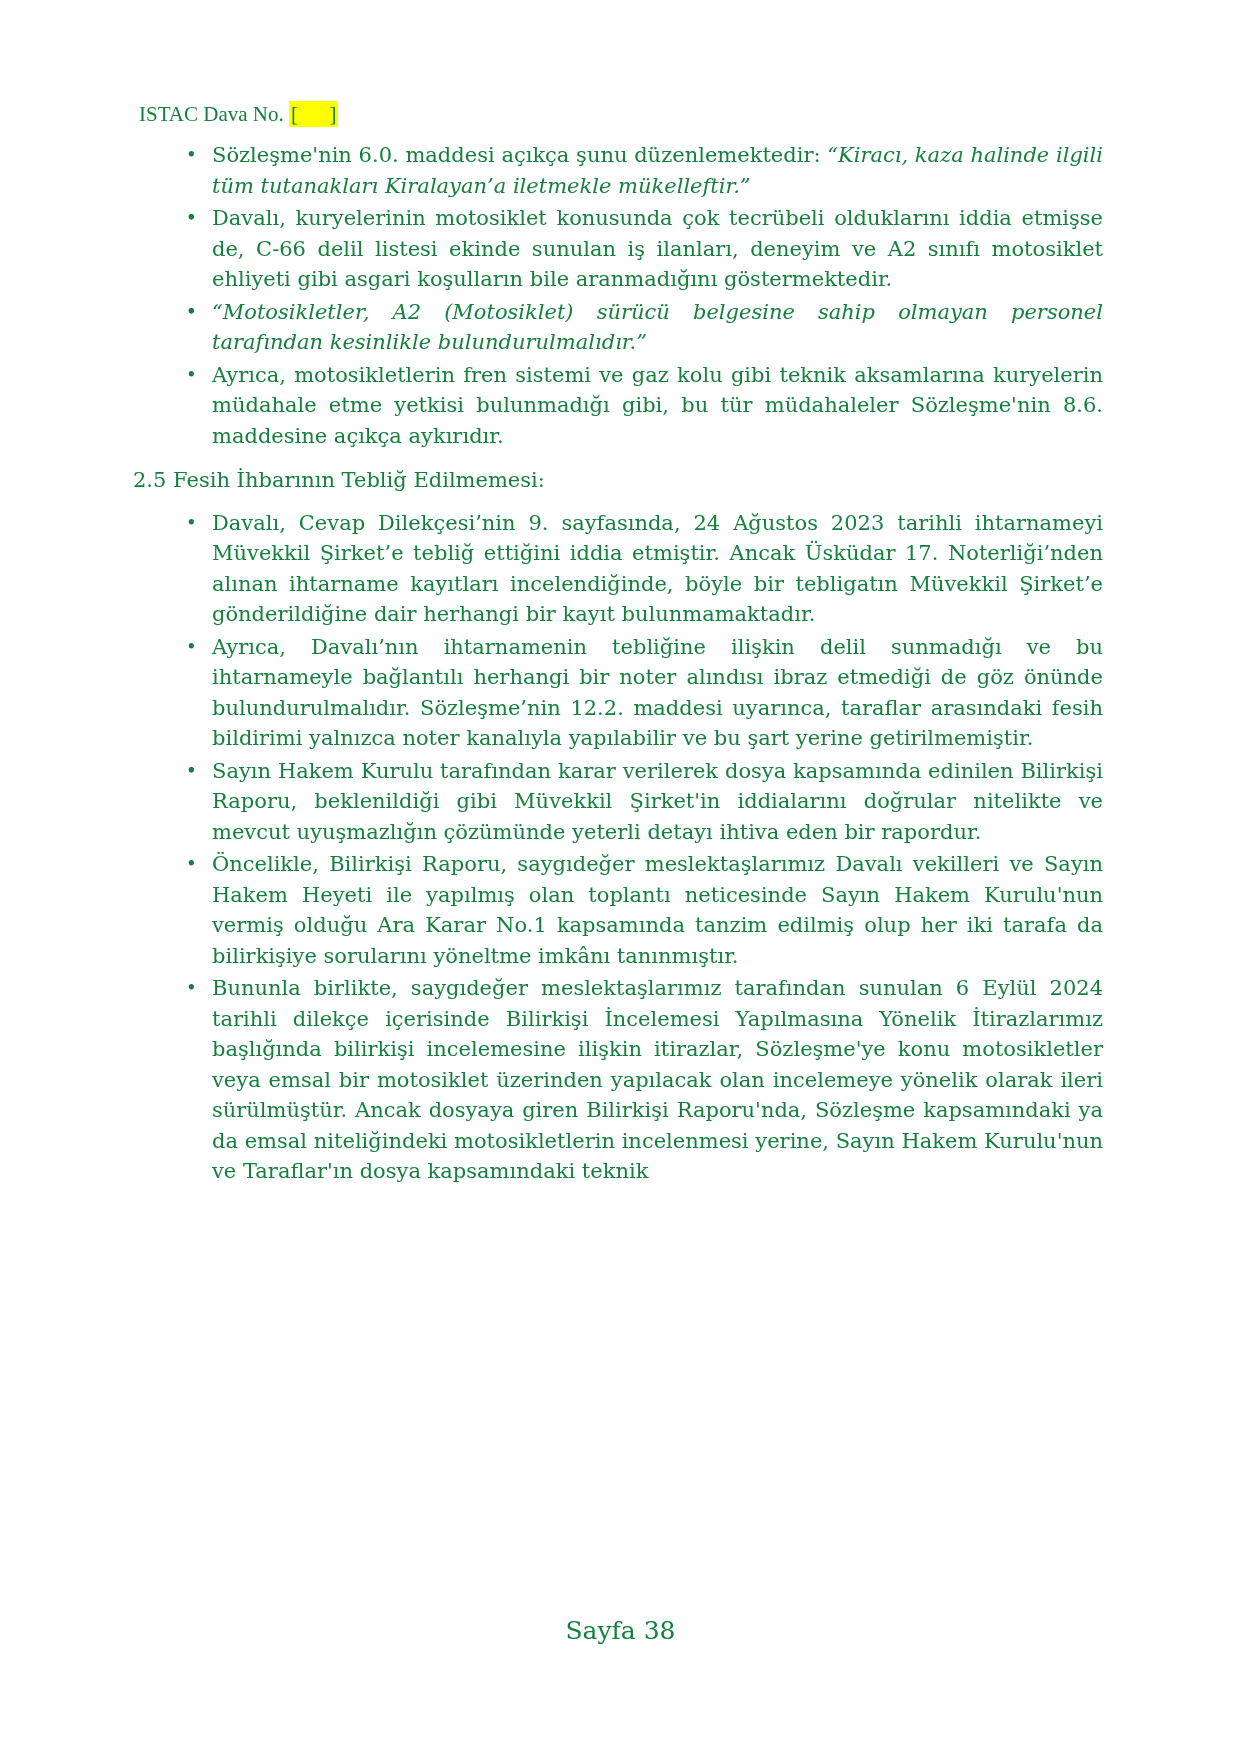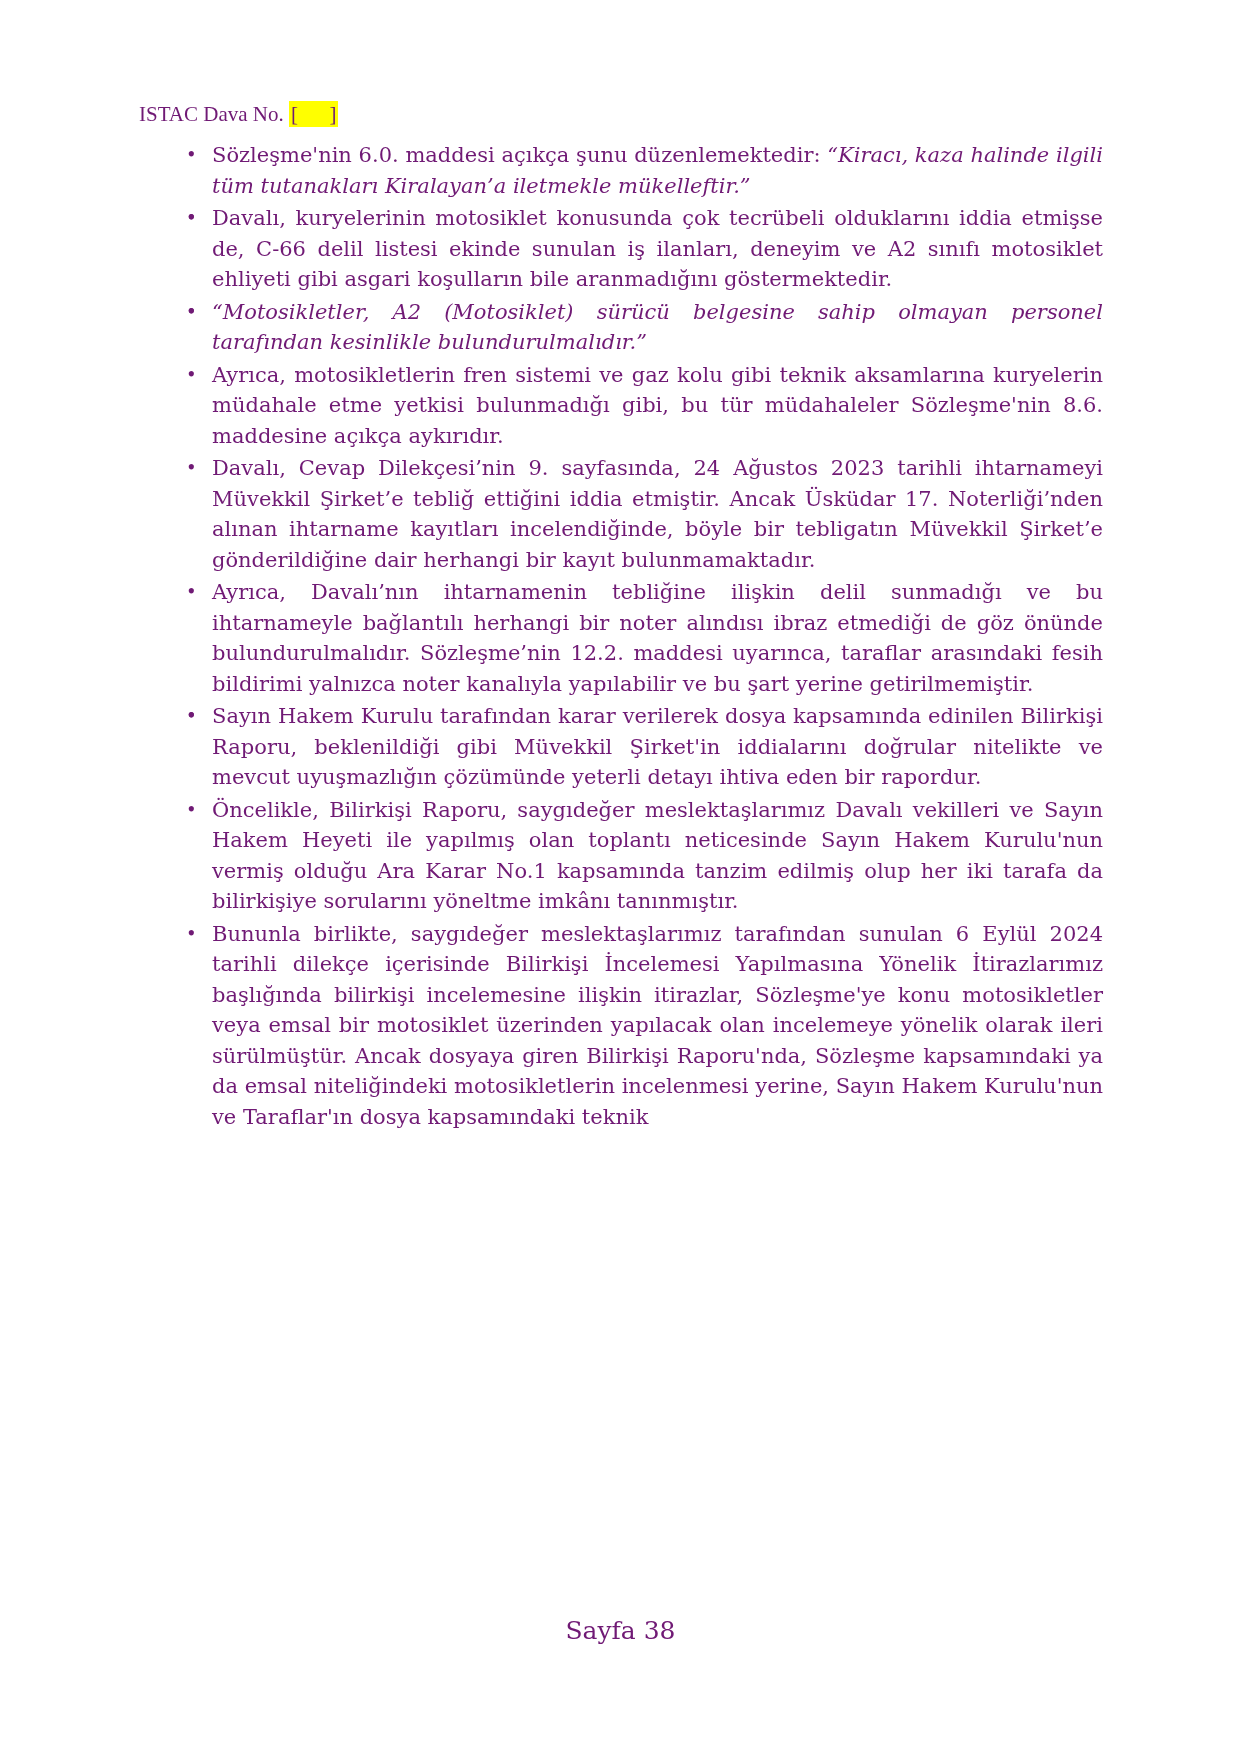--- a/index.html
+++ b/index.html
@@ -5,21 +5,21 @@
   html, body {
     margin: 0;
     padding: 0;
     background: #ffffff;
   }
   .page {
     position: relative;
     width: 1241px;
     height: 1755px;
     background: #ffffff;
-    color: #701a75;
+    color: #15803d;
     font-family: "DejaVu Serif", serif;
     font-size: 21px;
     line-height: 30.5px;
     overflow: hidden;
   }
   .doc-header {
     position: absolute;
     left: 118px;
     top: 72px;
     font-family: "Liberation Serif", serif;
@@ -83,20 +83,21 @@
       <ul class="bullets">
         <li><span class="marker">•</span><span class="regular">Sözleşme'nin 6.0. maddesi açıkça şunu düzenlemektedir: </span><span class="italic">“Kiracı, kaza halinde ilgili tüm tutanakları Kiralayan’a iletmekle mükelleftir.”</span></li>
         <li><span class="marker">•</span></li>
       </ul>
       <ul class="bullets">
         <li><span class="marker">•</span><span class="regular">Davalı, kuryelerinin motosiklet konusunda çok tecrübeli olduklarını iddia etmişse de, C-66 delil listesi ekinde sunulan iş ilanları, deneyim ve A2 sınıfı motosiklet ehliyeti gibi asgari koşulların bile aranmadığını göstermektedir.</span></li>
         <li><span class="marker">•</span></li>
         <li><span class="marker">•</span><span class="italic">“Motosikletler, A2 (Motosiklet) sürücü belgesine sahip olmayan personel tarafından kesinlikle bulundurulmalıdır.”</span></li>
         <li><span class="marker">•</span><span class="regular">Ayrıca, motosikletlerin fren sistemi ve gaz kolu gibi teknik aksamlarına kuryelerin müdahale etme yetkisi bulunmadığı gibi, bu tür müdahaleler Sözleşme'nin 8.6. maddesine açıkça aykırıdır.</span></li>
       </ul>
+      <div class="heading">2.5 Fesih İhbarının Tebliğ Edilmemesi:</div>
       <ul class="bullets">
         <li><span class="marker">•</span><span class="regular">Davalı, Cevap Dilekçesi’nin 9. sayfasında, 24 Ağustos 2023 tarihli ihtarnameyi Müvekkil Şirket’e tebliğ ettiğini iddia etmiştir. Ancak Üsküdar 17. Noterliği’nden alınan ihtarname kayıtları incelendiğinde, böyle bir tebligatın Müvekkil Şirket’e gönderildiğine dair herhangi bir kayıt bulunmamaktadır.</span></li>
         <li><span class="marker">•</span><span class="regular">Ayrıca, Davalı’nın ihtarnamenin tebliğine ilişkin delil sunmadığı ve bu ihtarnameyle bağlantılı herhangi bir noter alındısı ibraz etmediği de göz önünde bulundurulmalıdır. Sözleşme’nin 12.2. maddesi uyarınca, taraflar arasındaki fesih bildirimi yalnızca noter kanalıyla yapılabilir ve bu şart yerine getirilmemiştir.</span></li>
         <li><span class="marker">•</span></li>
       </ul>
       <ul class="bullets">
         <li><span class="marker">•</span><span class="regular">Sayın Hakem Kurulu tarafından karar verilerek dosya kapsamında edinilen Bilirkişi Raporu, beklenildiği gibi Müvekkil Şirket'in iddialarını doğrular nitelikte ve mevcut uyuşmazlığın çözümünde yeterli detayı ihtiva eden bir rapordur.</span></li>
         <li><span class="marker">•</span><span class="regular">Öncelikle, Bilirkişi Raporu, saygıdeğer meslektaşlarımız Davalı vekilleri ve Sayın Hakem Heyeti ile yapılmış olan toplantı neticesinde Sayın Hakem Kurulu'nun vermiş olduğu Ara Karar No.1 kapsamında tanzim edilmiş olup her iki tarafa da bilirkişiye sorularını yöneltme imkânı tanınmıştır.</span></li>
         <li><span class="marker">•</span><span class="regular">Bununla birlikte, saygıdeğer meslektaşlarımız tarafından sunulan 6 Eylül 2024 tarihli dilekçe içerisinde Bilirkişi İncelemesi Yapılmasına Yönelik İtirazlarımız başlığında bilirkişi incelemesine ilişkin itirazlar, Sözleşme'ye konu motosikletler veya emsal bir motosiklet üzerinden yapılacak olan incelemeye yönelik olarak ileri sürülmüştür. Ancak dosyaya giren Bilirkişi Raporu'nda, Sözleşme kapsamındaki ya da emsal niteliğindeki motosikletlerin incelenmesi yerine, Sayın Hakem Kurulu'nun ve Taraflar'ın dosya kapsamındaki teknik</span></li>
       </ul>

